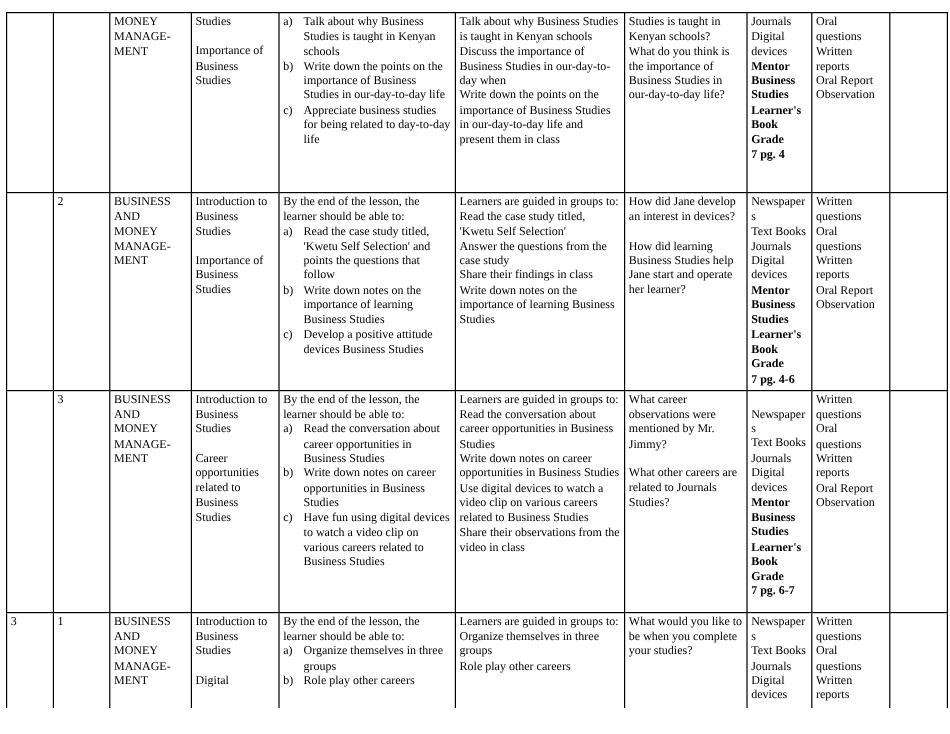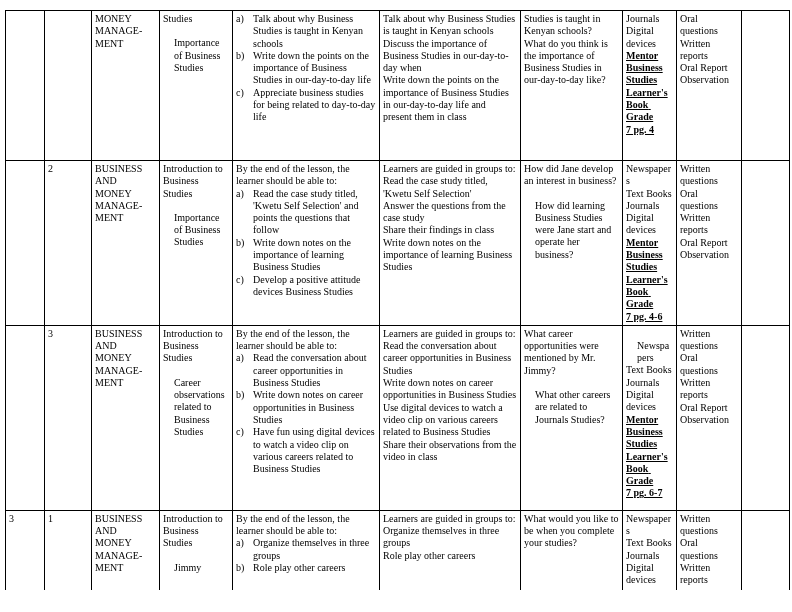--- a/index.html
+++ b/index.html
@@ -19,22 +19,22 @@
     border: 1px solid #000;
     vertical-align: top;
     padding: 2px 3px;
     overflow: hidden;
   }
   tr:nth-child(1) { height: 150px; }
   tr:nth-child(2) { height: 160px; }
   tr:nth-child(3) { height: 185px; }
   tr:nth-child(4) { height: 220px; }
   .blk { white-space: pre-wrap; word-wrap: break-word; }
-  .blk.gap { margin-top: 12px; margin-left: 11px; }
-  .bu { font-weight: bold; text-decoration: underline; }
+  .blk.gap { margin-top: 12px; }
+  .bu { font-weight: bold; }
   .li { display: flex; }
   .lbl { flex: 0 0 17px; }
   .txt { flex: 1; white-space: pre-wrap; word-wrap: break-word; }
 </style>
 </head>
 <body>
 
 <div class="page">
   <div class="table-clip">
     <table>
@@ -68,21 +68,21 @@
               <div class="blk li"><span class="lbl">b)</span><span class="txt">Write down the points on the importance of Business Studies in our-day-to-day life</span></div>
               <div class="blk li"><span class="lbl">c)</span><span class="txt">Appreciate business studies for being related to day-to-day life</span></div>
             </td>
             <td>
               <div class="blk">Talk about why Business Studies is taught in Kenyan schools</div>
               <div class="blk">Discuss the importance of Business Studies in our-day-to-day when</div>
               <div class="blk">Write down the points on the importance of Business Studies in our-day-to-day life and present them in class</div>
             </td>
             <td>
               <div class="blk">Studies is taught in Kenyan schools?</div>
-              <div class="blk">What do you think is the importance of Business Studies in our-day-to-day like?</div>
+              <div class="blk">What do you think is the importance of Business Studies in our-day-to-day life?</div>
             </td>
             <td>
               <div class="blk">Journals</div>
               <div class="blk">Digital devices</div>
               <div class="blk bu">Mentor
 Business
 Studies
 Learner's
 Book Grade
 7 pg. 4</div>
@@ -118,22 +118,22 @@
               <div class="blk li"><span class="lbl">c)</span><span class="txt">Develop a positive attitude devices Business Studies</span></div>
             </td>
             <td>
               <div class="blk">Learners are guided in groups to:</div>
               <div class="blk">Read the case study titled, 'Kwetu Self Selection'</div>
               <div class="blk">Answer the questions from the case study</div>
               <div class="blk">Share their findings in class</div>
               <div class="blk">Write down notes on the importance of learning Business Studies</div>
             </td>
             <td>
-              <div class="blk">How did Jane develop an interest in business?</div>
-              <div class="blk gap">How did learning Business Studies were Jane start and operate her business?</div>
+              <div class="blk">How did Jane develop an interest in devices?</div>
+              <div class="blk gap">How did learning Business Studies help Jane start and operate her learner?</div>
             </td>
             <td>
               <div class="blk">Newspapers</div>
               <div class="blk">Text Books</div>
               <div class="blk">Journals</div>
               <div class="blk">Digital devices</div>
               <div class="blk bu">Mentor
 Business
 Studies
 Learner's
@@ -156,37 +156,37 @@
             </td>
             <td>
               <div class="blk">BUSINESS
 AND
 MONEY
 MANAGE-
 MENT</div>
             </td>
             <td>
               <div class="blk">Introduction to Business Studies</div>
-              <div class="blk gap">Career observations related to Business Studies</div>
+              <div class="blk gap">Career opportunities related to Business Studies</div>
             </td>
             <td>
               <div class="blk">By the end of the lesson, the learner should be able to:</div>
               <div class="blk li"><span class="lbl">a)</span><span class="txt">Read the conversation about career opportunities in Business Studies</span></div>
               <div class="blk li"><span class="lbl">b)</span><span class="txt">Write down notes on career opportunities in Business Studies</span></div>
               <div class="blk li"><span class="lbl">c)</span><span class="txt">Have fun using digital devices to watch a video clip on various careers related to Business Studies</span></div>
             </td>
             <td>
               <div class="blk">Learners are guided in groups to:</div>
               <div class="blk">Read the conversation about career opportunities in Business Studies</div>
               <div class="blk">Write down notes on career opportunities in Business Studies</div>
               <div class="blk">Use digital devices to watch a video clip on various careers related to Business Studies</div>
               <div class="blk">Share their observations from the video in class</div>
             </td>
             <td>
-              <div class="blk">What career opportunities were mentioned by Mr. Jimmy?</div>
+              <div class="blk">What career observations were mentioned by Mr. Jimmy?</div>
               <div class="blk gap">What other careers are related to Journals Studies?</div>
             </td>
             <td>
               <div class="blk gap">Newspapers</div>
               <div class="blk">Text Books</div>
               <div class="blk">Journals</div>
               <div class="blk">Digital devices</div>
               <div class="blk bu">Mentor
 Business
 Studies
@@ -212,21 +212,21 @@
             </td>
             <td>
               <div class="blk">BUSINESS
 AND
 MONEY
 MANAGE-
 MENT</div>
             </td>
             <td>
               <div class="blk">Introduction to Business Studies</div>
-              <div class="blk gap">Jimmy</div>
+              <div class="blk gap">Digital</div>
             </td>
             <td>
               <div class="blk">By the end of the lesson, the learner should be able to:</div>
               <div class="blk li"><span class="lbl">a)</span><span class="txt">Organize themselves in three groups</span></div>
               <div class="blk li"><span class="lbl">b)</span><span class="txt">Role play other careers</span></div>
             </td>
             <td>
               <div class="blk">Learners are guided in groups to:</div>
               <div class="blk">Organize themselves in three groups</div>
               <div class="blk">Role play other careers</div>

